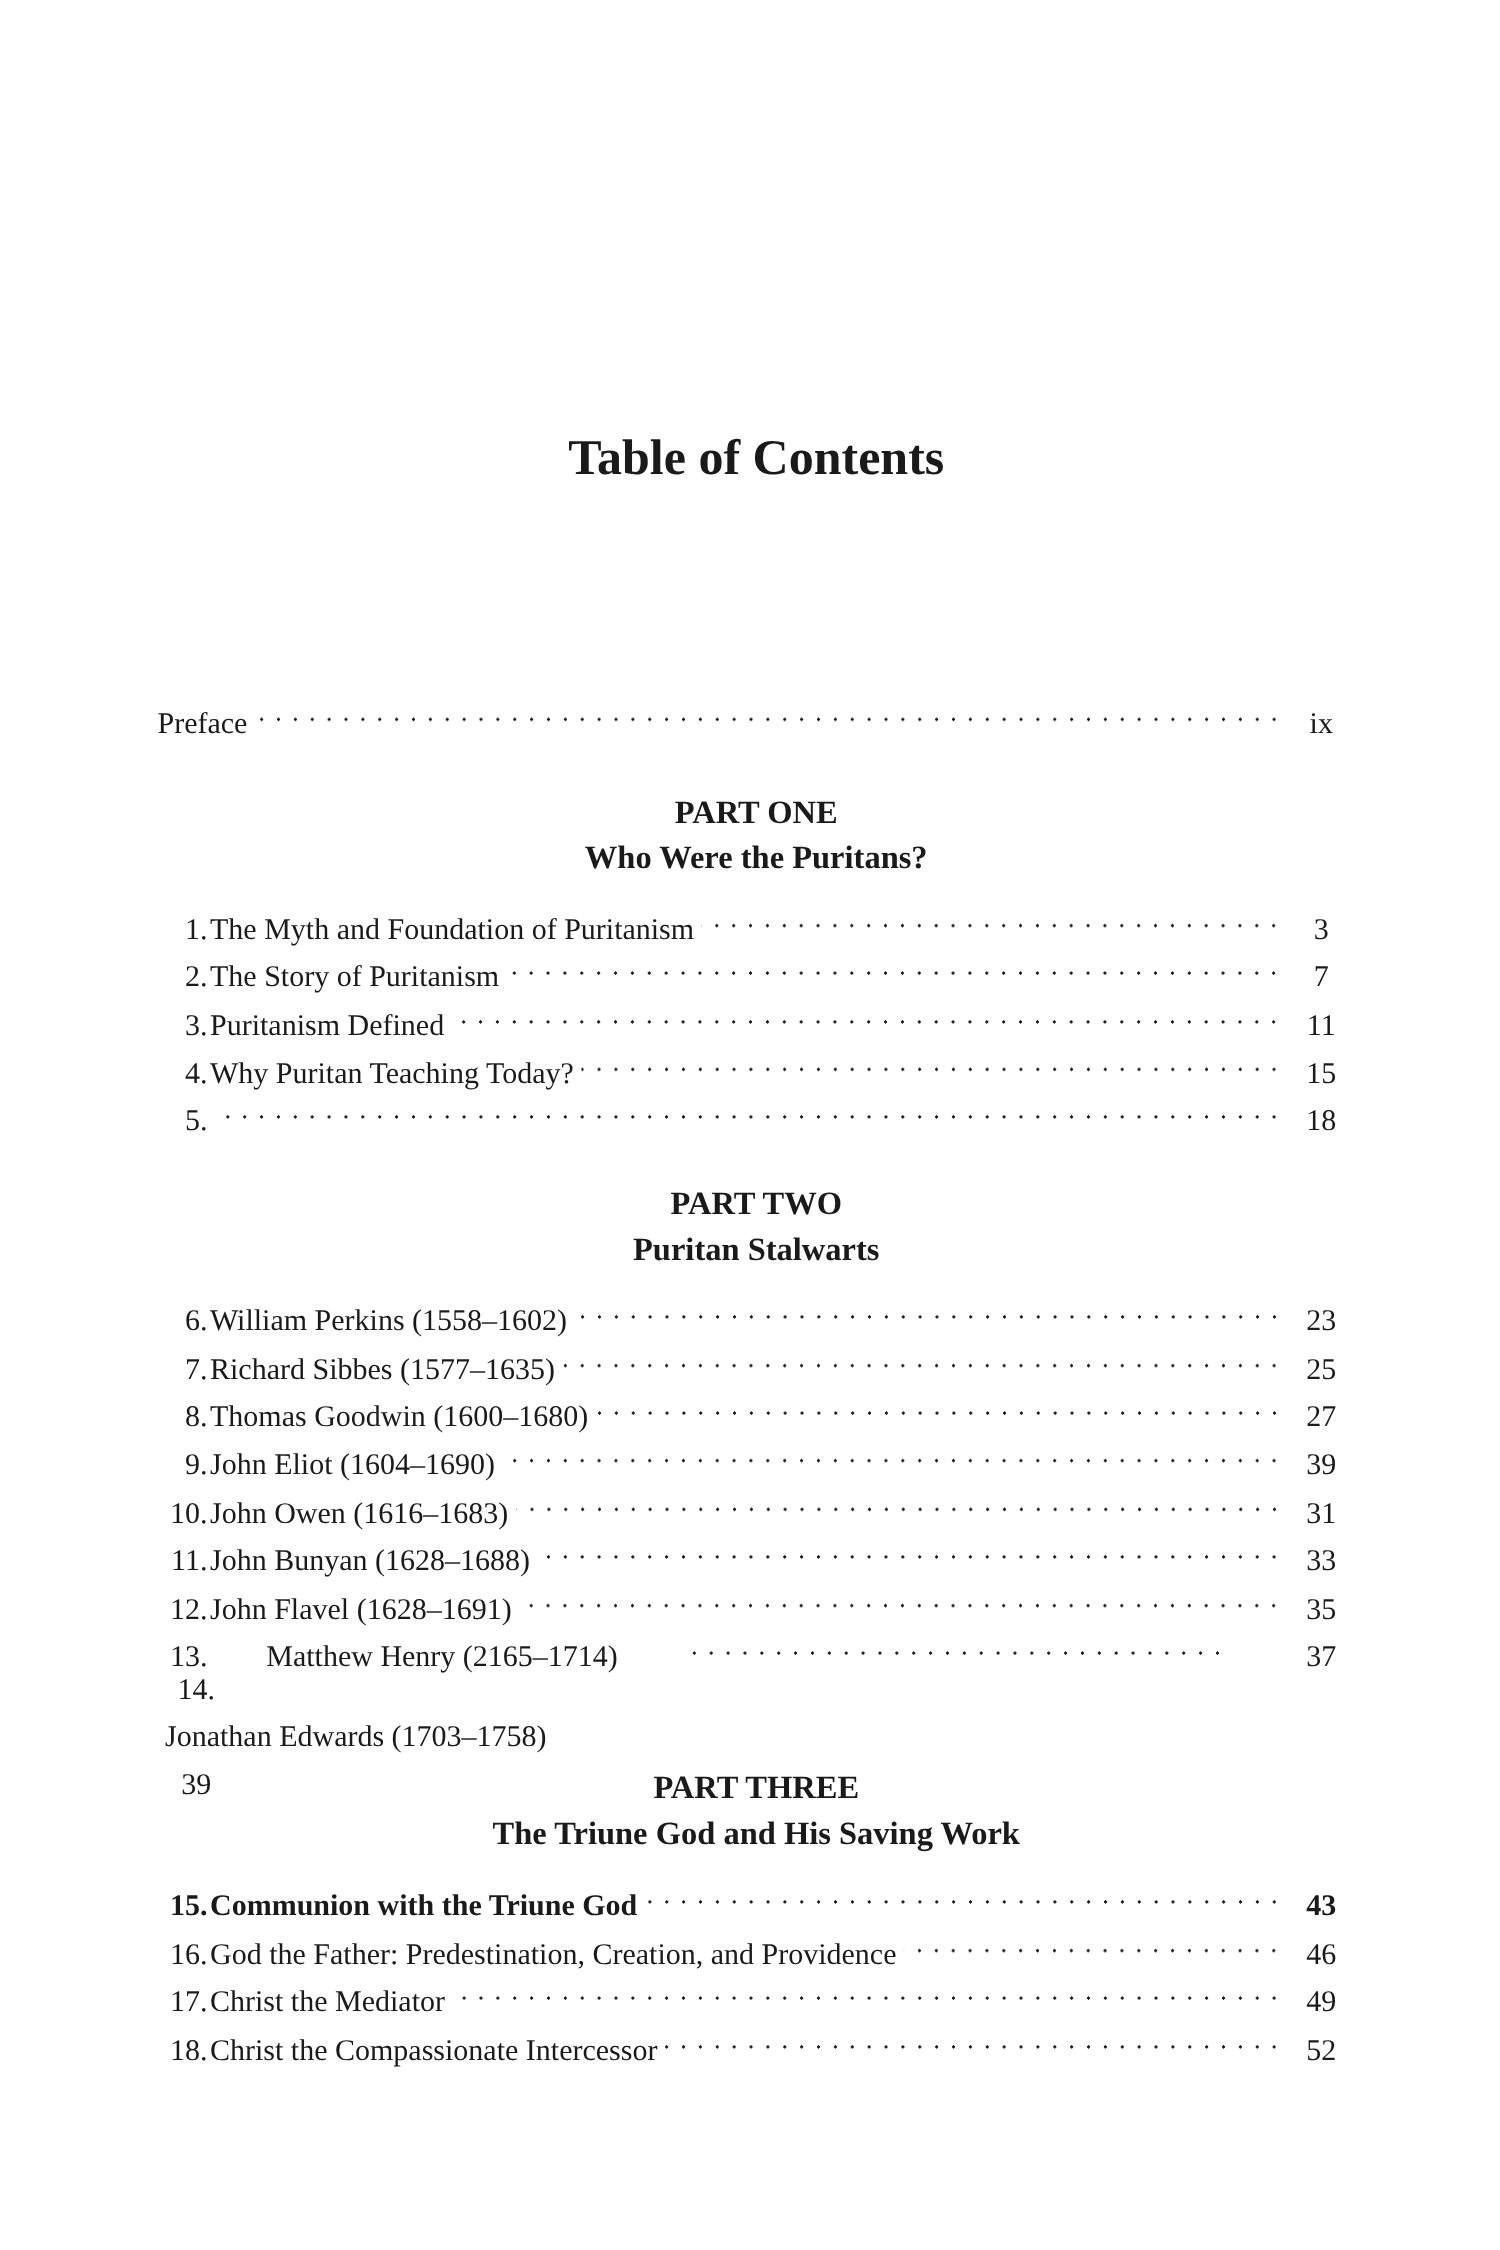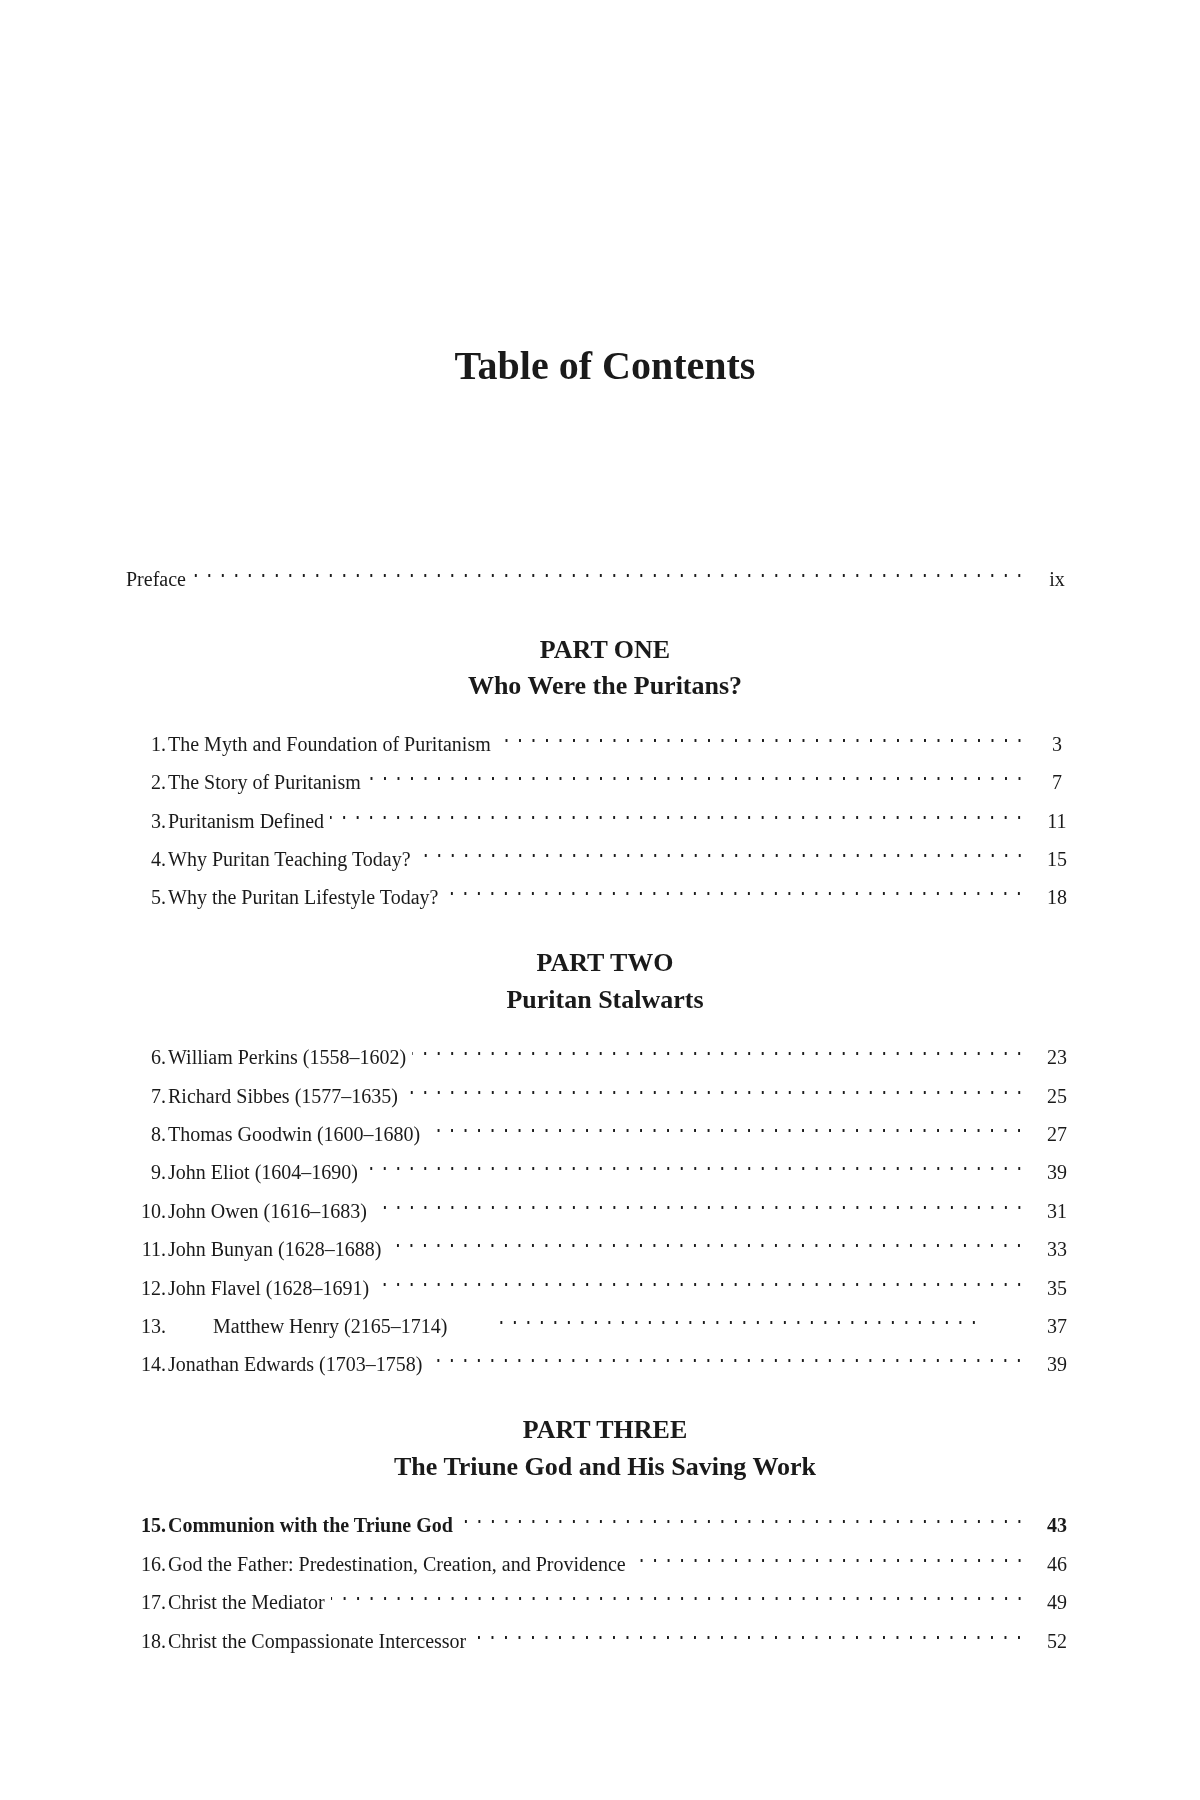--- a/index.html
+++ b/index.html
@@ -29,21 +29,21 @@
     .toc {
       position: absolute;
       left: 0;
       top: 0;
       width: 1200px;
     }
     .row {
       position: absolute;
       height: 38px;
       line-height: 38px;
-      font-size: 20px;
+      font-size: 24px;
       display: flex;
       align-items: baseline;
       white-space: nowrap;
     }
     .row .num {
       display: inline-block;
       width: 42px;
       text-align: right;
       flex: 0 0 auto;
     }
@@ -129,21 +129,20 @@
     <span class="page">11</span>
   </div>
   <div class="row" style="top:828px; left:124px; width:960px;">
     <span class="num">4.</span>
     <span class="title">Why Puritan Teaching Today?</span>
     <span class="leader"></span>
     <span class="page">15</span>
   </div>
   <div class="row" style="top:866px; left:124px; width:960px;">
     <span class="num">5.</span>
-    <span class="title">Why the Puritan Lifestyle Today?</span>
     <span class="leader"></span>
     <span class="page">18</span>
   </div>
 
   <div class="part-label" style="top:945px;">PART TWO</div>
   <div class="part-subtitle" style="top:982px;">Puritan Stalwarts</div>
 
   <div class="row" style="top:1026px; left:124px; width:960px;">
     <span class="num">6.</span>
     <span class="title">William Perkins (1558–1602)</span>
@@ -185,21 +184,21 @@
     <span class="title">John Flavel (1628–1691)</span>
     <span class="leader"></span>
     <span class="page">35</span>
   </div>
   <div class="row" style="top:1295px; left:124px; width:960px;gap:45px;">
     <span class="num">13.</span>
     <span class="title">Matthew Henry (2165–1714)</span>
     <span class="leader"></span>
     <span class="page">37</span>
   </div>
-  <div class="row" style="top:1333px; left:124px; width:960px;">
+  <div class="row" style="top:1333px; left:124px; width:960px;flex-direction:column;">
     <span class="num">14.</span>
     <span class="title">Jonathan Edwards (1703–1758)</span>
     <span class="leader"></span>
     <span class="page">39</span>
   </div>
 
   <div class="part-label" style="top:1412px;">PART THREE</div>
   <div class="part-subtitle" style="top:1449px;">The Triune God and His Saving Work</div>
 
   <div class="row" style="top:1494px; left:124px; width:960px;font-weight:bold;">

